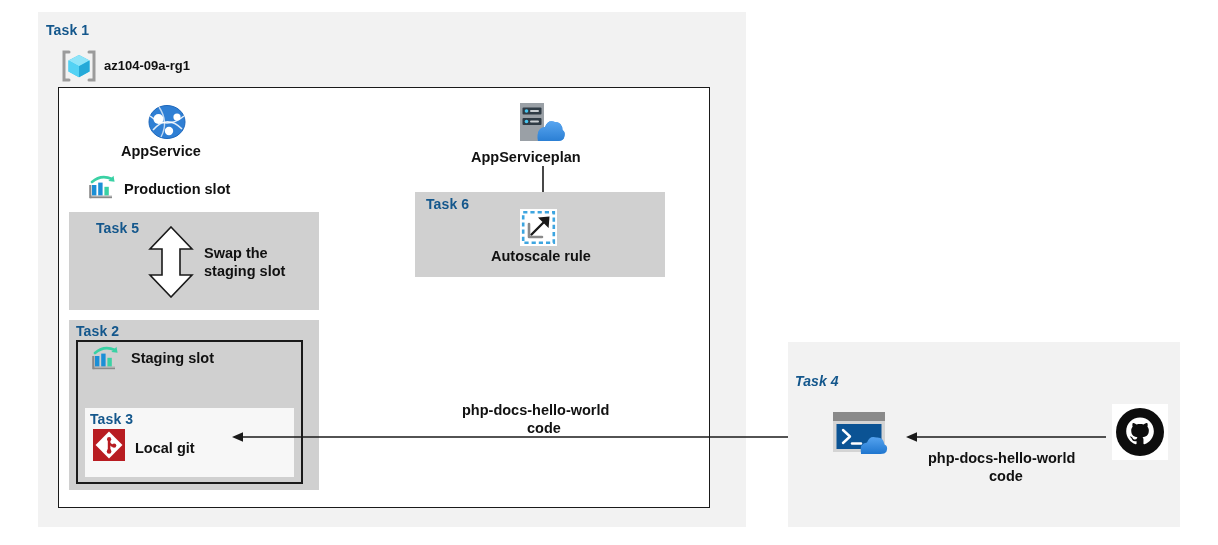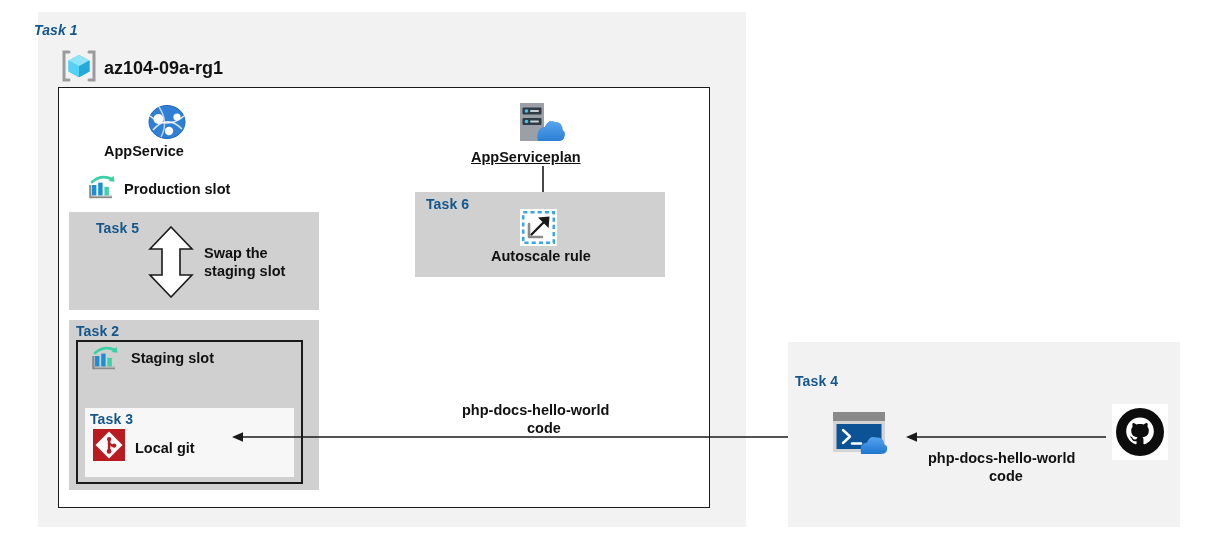--- a/index.html
+++ b/index.html
@@ -68,51 +68,51 @@
     overflow: visible;
   }
 </style>
 </head>
 <body>
 
 <div class="canvas">
 
   <div class="box shade-light" style="left:38px; top:12px; width:708px; height:515px;"></div>
 
-  <div class="task-label" style="left:34px; top:22px;font-style:italic;">Task 1</div>
+  <div class="task-label" style="left:46px; top:22px;">Task 1</div>
 
   <div class="icon" style="left:60px; top:49px; width:38px; height:34px;">
     <svg width="38" height="34" viewBox="0 0 38 34">
 
       <path d="M9 3 L4 3 L4 31 L9 31" fill="none" stroke="#9b9b9b" stroke-width="3" stroke-linecap="round"></path>
       <path d="M29 3 L34 3 L34 31 L29 31" fill="none" stroke="#9b9b9b" stroke-width="3" stroke-linecap="round"></path>
 
       <path d="M19 6 L29.5 11.6 L29.5 22.6 L19 28.2 L8.5 22.6 L8.5 11.6 Z" fill="#35c4ee"></path>
       <path d="M19 6 L29.5 11.6 L19 17.2 L8.5 11.6 Z" fill="#8fe4f8"></path>
       <path d="M19 17.2 L29.5 11.6 L29.5 22.6 L19 28.2 Z" fill="#25a9d8"></path>
       <path d="M19 17.2 L19 28.2 L8.5 22.6 L8.5 11.6 Z" fill="#53d2f4"></path>
     </svg>
   </div>
-  <div class="node-label" style="left:104px; top:58px; font-size:18px;">az104-09a-rg1</div>
+  <div class="node-label" style="left:104px; top:58px; font-size:13px;">az104-09a-rg1</div>
 
   <div class="box white-box" style="left:58px; top:87px; width:652px; height:421px;"></div>
 
   <div class="icon" style="left:147px; top:104px; width:40px; height:36px;">
     <svg width="40" height="36" viewBox="0 0 40 36">
       <ellipse cx="20" cy="18" rx="18" ry="16.5" fill="#2f7fd4"></ellipse>
       <ellipse cx="20" cy="18" rx="18" ry="16.5" fill="none" stroke="#1b66bb" stroke-width="1"></ellipse>
       <path d="M3 12 Q20 26 37 12" fill="none" stroke="#ffffff" stroke-width="1.6" opacity="0.85"></path>
       <path d="M6 26 Q20 10 35 25" fill="none" stroke="#ffffff" stroke-width="1.6" opacity="0.85"></path>
       <path d="M12 3 Q22 18 14 33" fill="none" stroke="#ffffff" stroke-width="1.4" opacity="0.7"></path>
       <circle cx="11.5" cy="15" r="5" fill="#ffffff"></circle>
       <circle cx="30" cy="13" r="3.6" fill="#ffffff"></circle>
       <circle cx="22" cy="27" r="4.2" fill="#ffffff"></circle>
     </svg>
   </div>
-  <div class="node-label" style="left:104px; top:143px;">AppService</div>
+  <div class="node-label" style="left:121px; top:143px;">AppService</div>
 
   <div class="icon" style="left:88px; top:175px; width:28px; height:27px;">
     <svg width="28" height="27" viewBox="0 0 28 27">
       <path d="M4 7 Q13 -1 24 4" fill="none" stroke="#3ad1a4" stroke-width="2.6" stroke-linecap="round"></path>
       <path d="M25.5 0.8 L26.6 6.8 L20.4 6.1 Z" fill="#3ad1a4"></path>
       <rect x="4" y="10" width="4.4" height="10.5" fill="#1b8fd6"></rect>
       <rect x="10.2" y="7.6" width="4.4" height="12.9" fill="#1b8fd6"></rect>
       <rect x="16.4" y="11.8" width="4.4" height="8.7" fill="#3ad1a4"></rect>
       <rect x="2" y="20.8" width="22" height="2.4" fill="#8a8a8a"></rect>
       <rect x="2" y="20.8" width="22" height="1" fill="#b8b8b8"></rect>
@@ -183,21 +183,21 @@
       <path d="M24 40 Q22 27 31 26 Q34 18 41 21 Q48 21 48.5 29 Q52 31 50 37 Q48.5 40 44 40 Z" fill="#3e8fe0"></path>
       <path d="M24 40 Q22 27 31 26 Q34 18 41 21 Q48 21 48.5 29 Q52 31 50 37 Q48.5 40 44 40 Z" fill="url(#aspgrad)"></path>
       <defs>
         <linearGradient id="aspgrad" x1="0" y1="0" x2="0" y2="1">
           <stop offset="0%" stop-color="#59a6f0"></stop>
           <stop offset="100%" stop-color="#2b7fd4"></stop>
         </linearGradient>
       </defs>
     </svg>
   </div>
-  <div class="node-label" style="left:471px; top:149px;text-decoration:underline;">AppServiceplan</div>
+  <div class="node-label" style="left:471px; top:149px;">AppServiceplan</div>
 
   <svg class="arrow-svg" style="left:536px; top:166px;" width="14" height="54" viewBox="0 0 14 54">
     <line x1="7" y1="0" x2="7" y2="44" stroke="#1a1a1a" stroke-width="1.6"></line>
     <path d="M7 53 L2.2 42 L11.8 42 Z" fill="#1a1a1a"></path>
   </svg>
 
   <div class="box shade-mid" style="left:415px; top:192px; width:250px; height:85px;"></div>
   <div class="task-label" style="left:426px; top:196px;">Task 6</div>
 
   <div class="icon" style="left:520px; top:209px; width:37px; height:37px;">
@@ -213,21 +213,21 @@
 
   <div class="node-label center" style="left:462px; top:402px;">php-docs-hello-world</div>
   <div class="node-label center" style="left:527px; top:420px;">code</div>
 
   <svg class="arrow-svg" style="left:232px; top:429px;" width="600" height="16" viewBox="0 0 600 16">
     <line x1="8" y1="8" x2="598" y2="8" stroke="#1a1a1a" stroke-width="1.6"></line>
     <path d="M0 8 L11 3.2 L11 12.8 Z" fill="#1a1a1a"></path>
   </svg>
 
   <div class="box shade-light" style="left:788px; top:342px; width:392px; height:185px;"></div>
-  <div class="task-label" style="left:795px; top:373px;">Task 4</div>
+  <div class="task-label" style="left:795px; top:373px;font-style:italic;">Task 4</div>
 
   <div class="icon" style="left:833px; top:412px; width:66px; height:44px;">
     <svg width="66" height="44" viewBox="0 0 66 44">
       <rect x="0" y="0" width="52" height="9" fill="#8a8a8a"></rect>
       <rect x="0" y="9" width="52" height="31" fill="#d4d4d4"></rect>
       <rect x="3.5" y="12" width="45" height="25" fill="#0b5394"></rect>
       <path d="M10 18 L17 24.5 L10 31" fill="none" stroke="#ffffff" stroke-width="2.4" stroke-linecap="round" stroke-linejoin="round"></path>
       <line x1="19" y1="31.5" x2="28" y2="31.5" stroke="#ffffff" stroke-width="2.4" stroke-linecap="round"></line>
       <path d="M28 42 Q26 31 34 30.5 Q36.5 23 43.5 25.5 Q50.5 25 51.5 32.5 Q55.5 34 53.5 39.5 Q52 42 47.5 42 Z" fill="url(#csgrad)"></path>
       <defs>

